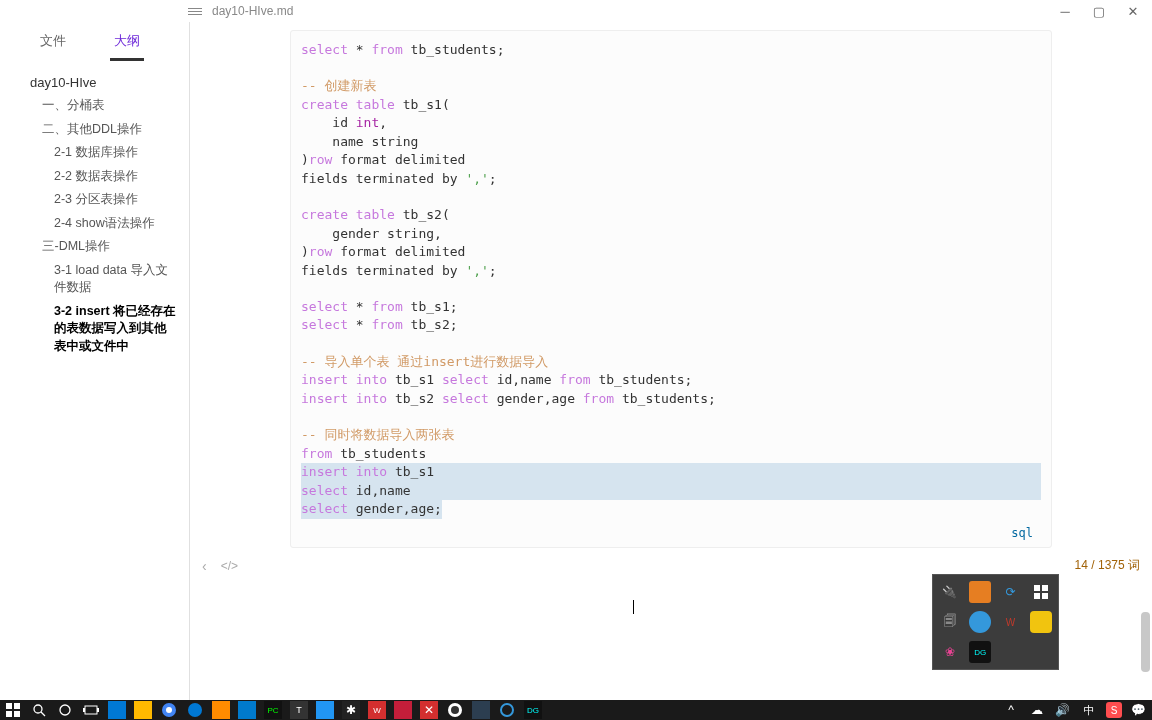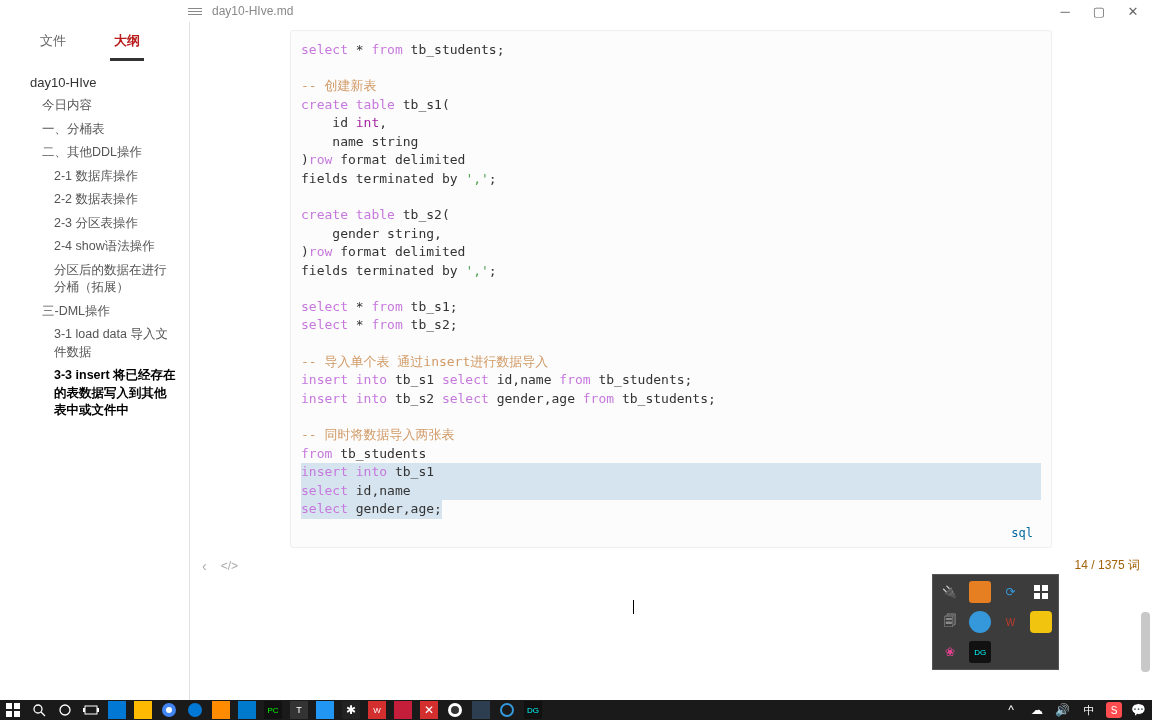--- a/index.html
+++ b/index.html
@@ -8,21 +8,21 @@
 .titlebar { display: flex; align-items: center; height: 22px; padding: 0 8px; }
 .titlebar .menu-icon { width: 14px; display: flex; flex-direction: column; gap: 2px; margin-right: 10px; margin-left: 180px; }
 .titlebar .menu-icon span { height: 1px; background: #888; display: block; }
 .titlebar .file-name { color: #888; font-size: 12px; flex: 1; }
 .titlebar .win-btns { display: flex; gap: 20px; margin-right: 4px; }
 .titlebar .win-btns span { color: #666; font-size: 13px; width: 14px; text-align: center; }
 .main { display: flex; flex: 1; overflow: hidden; padding-left: 16px; }
 .sidebar { width: 174px; border-right: 1px solid #e0e0e0; display: flex; flex-direction: column; }
 .side-tabs { display: flex; padding: 6px 20px 0; gap: 40px; }
 .side-tab { padding: 4px 4px 8px; color: #666; font-size: 13px; cursor: pointer; }
-.side-tab.active { color: #b91c1c; border-bottom: 3px solid #333; font-weight: 700; text-align: right; }
+.side-tab.active { color: #6d28d9; border-bottom: 3px solid #333; font-weight: 400; text-align: right; }
 .outline { padding: 10px 6px; overflow-y: auto; flex: 1; }
 .outline .doc-title { padding: 4px 8px; color: #333; }
 .outline .item { padding: 3px 6px 3px 20px; color: #555; font-size: 12.5px; line-height: 1.4; cursor: pointer; }
 .outline .item.l2 { padding-left: 32px; }
 .outline .item.bold { font-weight: bold; color: #000; }
 .editor { flex: 1; background: #fff; position: relative; overflow: hidden; display: flex; flex-direction: column; }
 .scrollbar-v { position: absolute; right: 2px; top: 0; width: 9px; height: 100%; }
 .scrollbar-thumb { position: absolute; right: 0; width: 9px; background: #c8c8c8; border-radius: 4px; top: 590px; height: 60px; }
 .code-block { margin: 8px 100px 6px 100px; background: #fcfcfc; border: 1px solid #eee; border-radius: 3px; padding: 10px 10px 28px 10px; font-family: Consolas, monospace; font-size: 13px; line-height: 1.42; position: relative; flex: 0 0 auto; }
 .code-lang { position: absolute; bottom: 4px; right: 18px; color: #0369a1; font-size: 12px; }
@@ -62,31 +62,29 @@
     </div>
   </div>
   <div class="main">
     <div class="sidebar">
       <div class="side-tabs">
         <div class="side-tab">文件</div>
         <div class="side-tab active">大纲</div>
       </div>
       <div class="outline">
         <div class="doc-title">day10-HIve</div>
-        <div class="item">今日内容</div>
         <div class="item">一、分桶表</div>
         <div class="item">二、其他DDL操作</div>
         <div class="item l2">2-1 数据库操作</div>
         <div class="item l2">2-2 数据表操作</div>
         <div class="item l2">2-3 分区表操作</div>
         <div class="item l2">2-4 show语法操作</div>
-        <div class="item l2">分区后的数据在进行分桶（拓展）</div>
         <div class="item">三-DML操作</div>
         <div class="item l2">3-1 load data 导入文件数据</div>
-        <div class="item l2 bold">3-3 insert 将已经存在的表数据写入到其他表中或文件中</div>
+        <div class="item l2 bold">3-2 insert 将已经存在的表数据写入到其他表中或文件中</div>
       </div>
     </div>
     <div class="editor">
       <div class="code-block">
 <div class="code-line"><span class="kw">select</span><span> * </span><span class="kw">from</span><span> tb_students;</span></div>
 <div class="code-line"></div>
 <div class="code-line"><span class="cmt"><span>-- </span><span>创建新表</span></span></div>
 <div class="code-line"><span class="kw">create table</span><span> tb_s1(</span></div>
 <div class="code-line"><span>    id </span><span class="type">int</span><span>,</span></div>
 <div class="code-line"><span>    name string</span></div>

